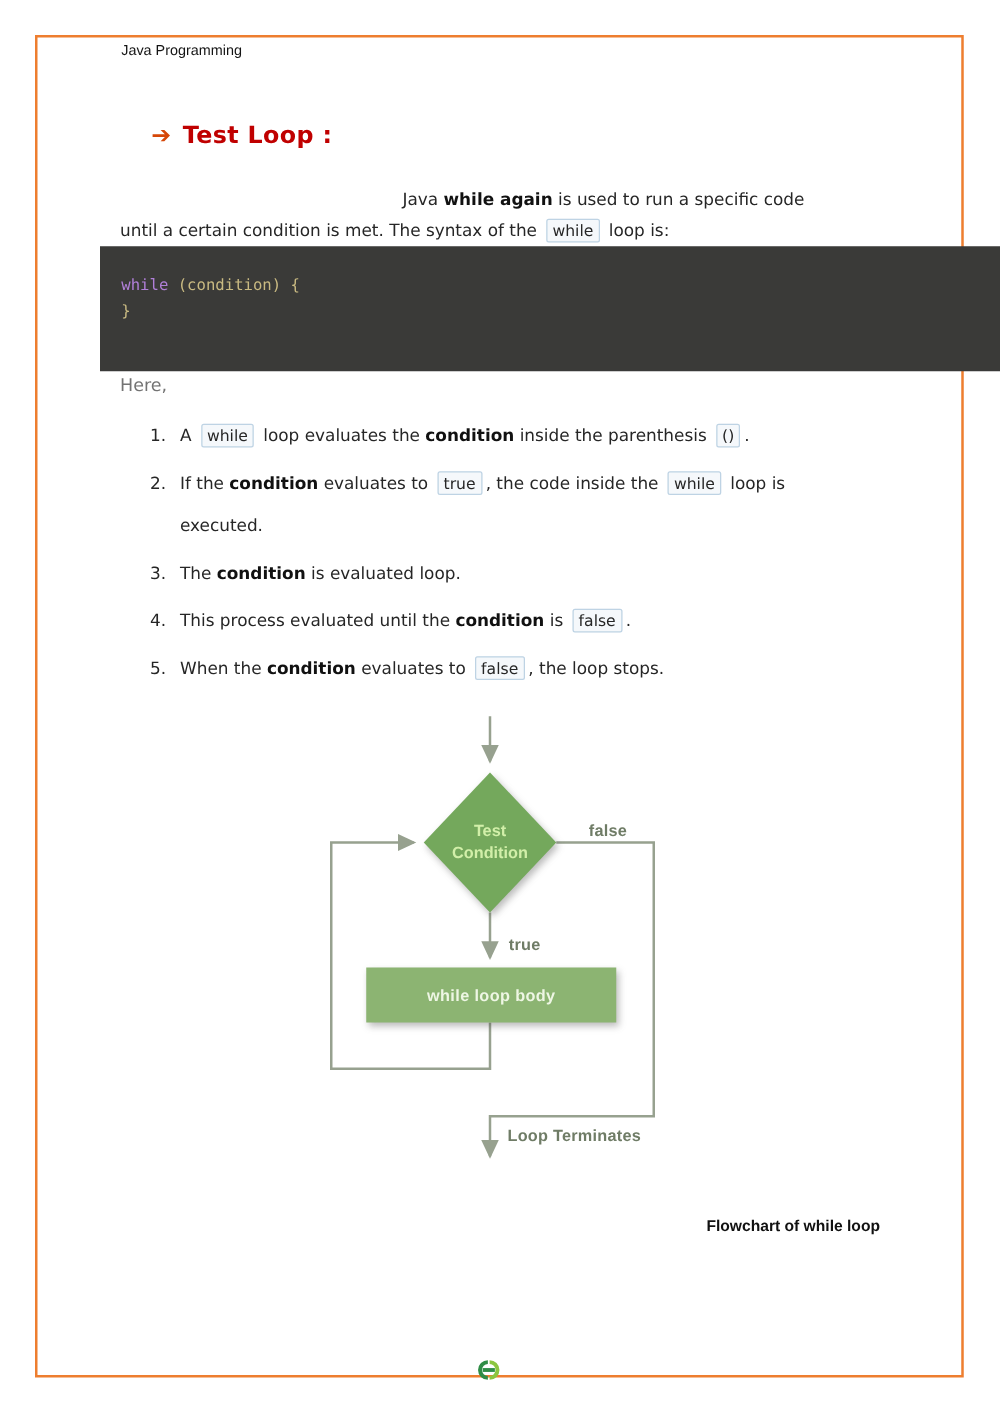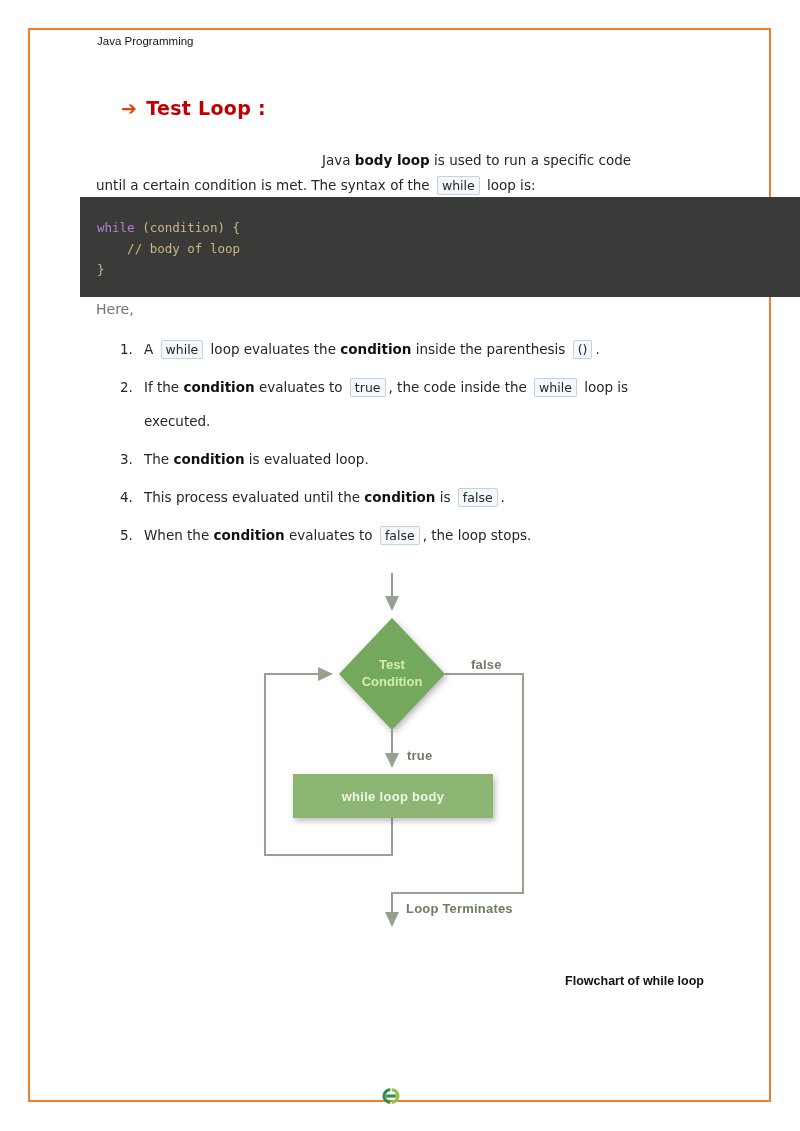--- a/index.html
+++ b/index.html
@@ -60,25 +60,24 @@
 </style>
 </head>
 <body>
 
 <div class="page-border"></div>
 
 <div class="doc-header">Java Programming</div>
 
 <h1 class="heading"><span class="heading-arrow">➔</span><span>Test Loop :</span></h1>
 
-<p class="intro"><span class="seg-normal">Java </span><span class="seg-bold">body loop</span><span class="seg-normal"> is used to run a specific code</span><br><span class="seg-normal">until a certain condition is met. The syntax of the </span><span class="seg-code">while</span><span class="seg-normal"> loop is:</span></p>
+<p class="intro"><span class="seg-normal">Java </span><span class="seg-bold">while again</span><span class="seg-normal"> is used to run a specific code</span><br><span class="seg-normal">until a certain condition is met. The syntax of the </span><span class="seg-code">while</span><span class="seg-normal"> loop is:</span></p>
 
 <div class="code-block">
     <div class="code-line"><span class="seg-keyword">while</span><span class="seg-plain"> (condition) {</span></div>
-    <div class="code-line"><span class="seg-plain">    // body of loop</span></div>
     <div class="code-line"><span class="seg-plain">}</span></div>
   </div>
 
 <div class="here-label">Here,</div>
 
 <div class="list">
     <div class="list-row">
       <span class="list-num">1.</span>
       <span class="list-body"><span class="seg-normal">A </span><span class="seg-code">while</span><span class="seg-normal"> loop evaluates the </span><span class="seg-bold">condition</span><span class="seg-normal"> inside the parenthesis </span><span class="seg-code">()</span><span class="seg-normal">.</span></span>
     </div>

